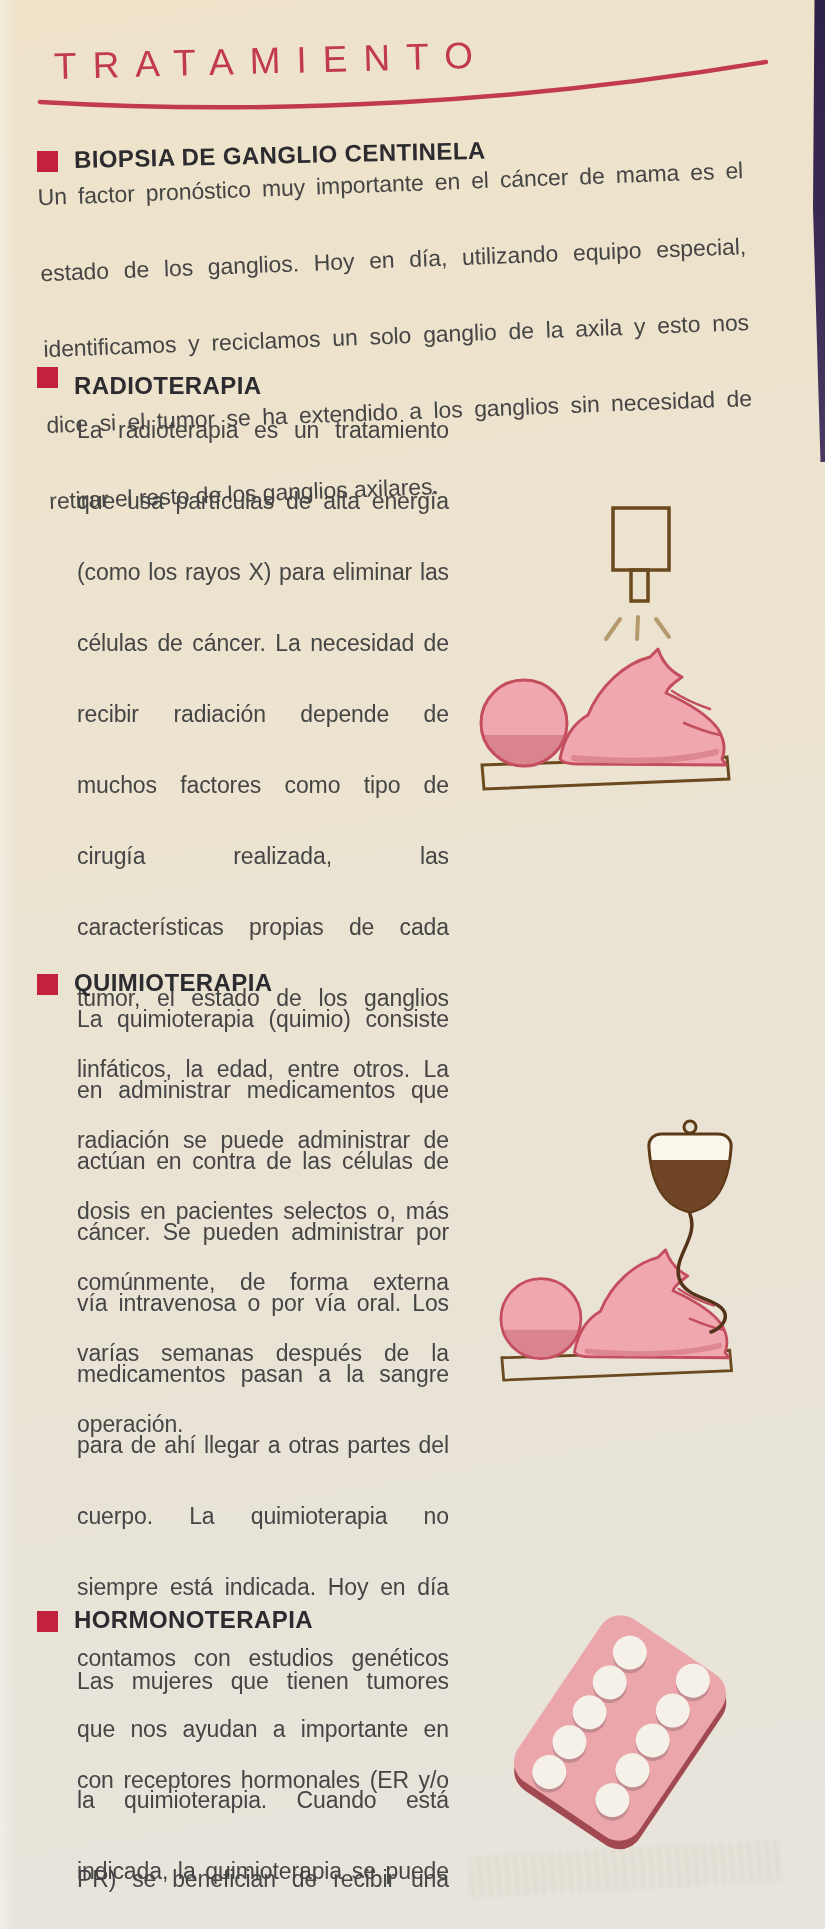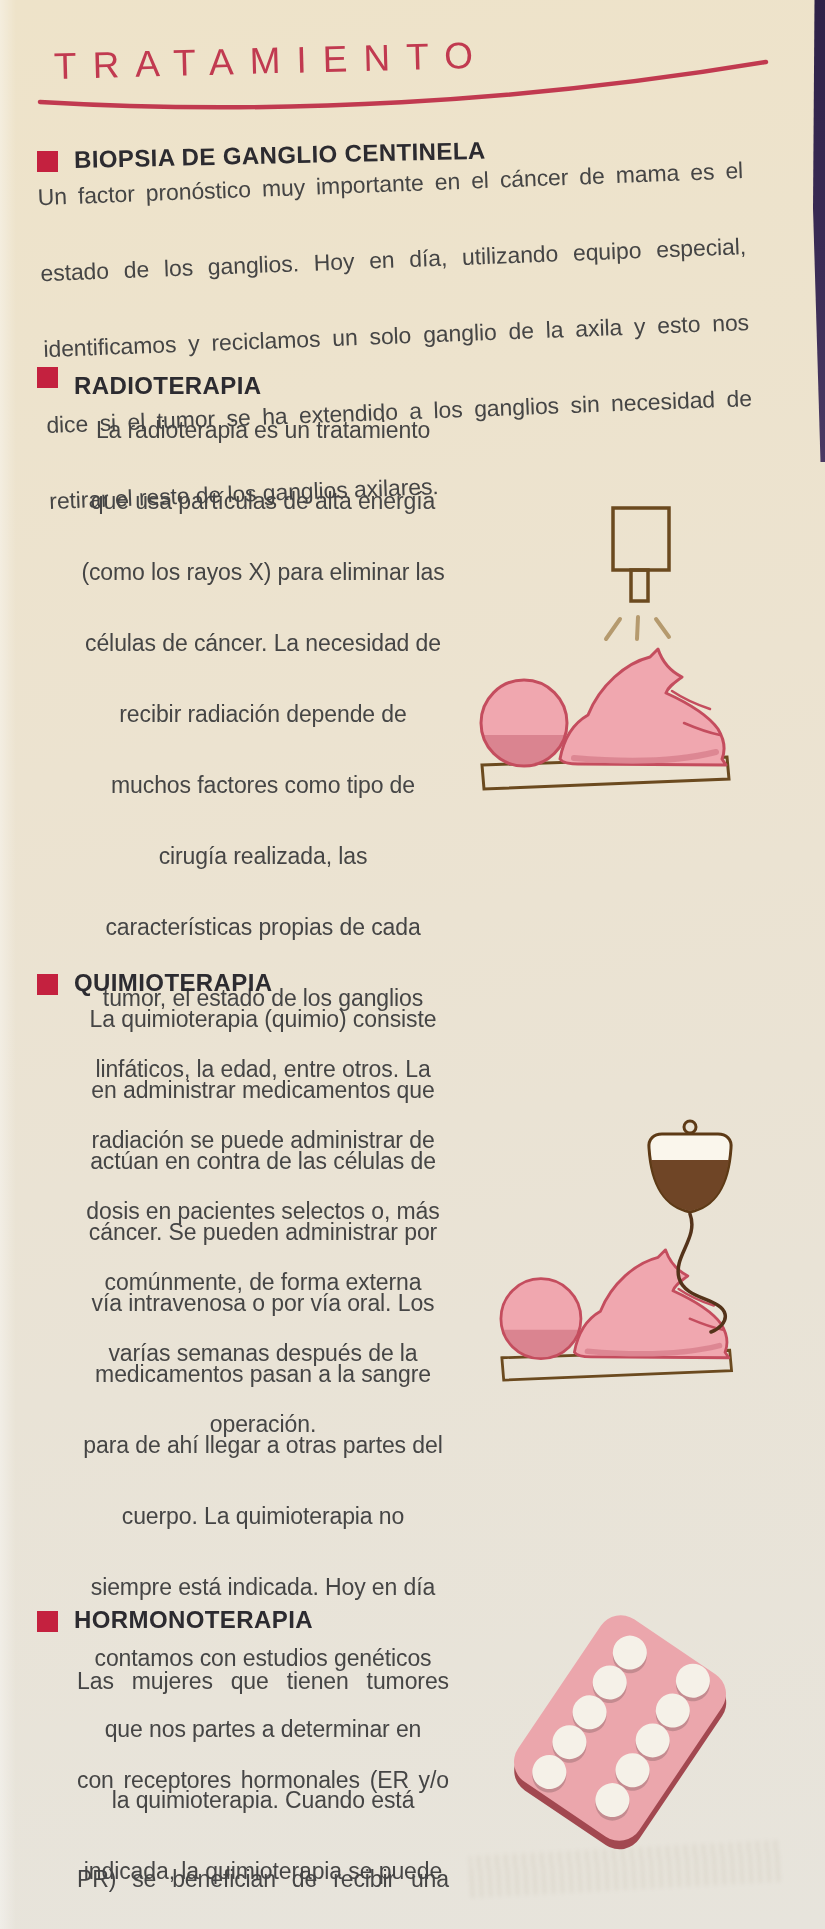--- a/index.html
+++ b/index.html
@@ -37,21 +37,21 @@
   
   .para{color:var(--body-text);font-size:23px;letter-spacing:-0.1px;}
   .para .line{text-align:justify;}
   .para .line::after{content:"";display:inline-block;width:100%;height:0;}
   .para .line.last{text-align:left;}
   .para .line.last::after{content:none;}
   #para-biopsia{left:50px;top:178px;width:706px;transform:rotate(-2.2deg);transform-origin:0 100%;}
   #para-biopsia .line{line-height:38px;}
   #para-radio{left:77px;top:413px;width:372px}
   #para-quimio{left:77px;top:1002px;width:372px}
-  #para-radio .line,#para-quimio .line{line-height:35.5px;text-align:center;}
+  #para-radio .line,#para-quimio .line{line-height:35.5px;}
   #para-hormono{left:77px;top:1636px;width:372px}
   #para-hormono .line{line-height:36px;margin-top:27px;}
   
   #illus-radio{left:470px;top:495px;width:340px;height:300px}
   #illus-chemo{left:465px;top:1108px;width:345px;height:295px}
   #illus-pills{left:495px;top:1588px;width:290px;height:300px}
   .machine{fill:none;stroke:var(--outline-brown);stroke-width:3.5;}
   .ray{stroke:var(--ray-tan);stroke-width:4;stroke-linecap:round;fill:none;}
   .table-board{fill:none;stroke:var(--outline-brown);stroke-width:3;}
   .fig-body{fill:var(--figure-pink);stroke:var(--figure-outline);stroke-width:3;stroke-linejoin:round;}
@@ -146,21 +146,21 @@
       <div class="line">La quimioterapia (quimio) consiste</div>
       <div class="line">en administrar medicamentos que</div>
       <div class="line">actúan en contra de las células de</div>
       <div class="line">cáncer. Se pueden administrar por</div>
       <div class="line">vía intravenosa o por vía oral. Los</div>
       <div class="line">medicamentos pasan a la sangre</div>
       <div class="line">para de ahí llegar a otras partes del</div>
       <div class="line">cuerpo. La quimioterapia no</div>
       <div class="line">siempre está indicada. Hoy en día</div>
       <div class="line">contamos con estudios genéticos</div>
-      <div class="line">que nos partes a determinar en</div>
+      <div class="line">que nos ayudan a importante en</div>
       <div class="line">la quimioterapia. Cuando está</div>
       <div class="line">indicada, la quimioterapia se puede</div>
     </div>
 
   <svg class="abs" id="illus-chemo" viewBox="0 0 345 295">
     <g>
       <circle class="iv-hook" cx="225" cy="19" r="6"></circle>
       <path class="iv-glass" d="M 184,40 C 183,31 189,26 197,26 L 253,26 C 261,26 267,31 266,40
                C 264,70 254,98 225,104 C 196,98 186,70 184,40 Z"></path>
       <path class="iv-liquid" d="M 186,52 L 264,52 C 260,76 252,98 225,103 C 198,98 190,76 186,52 Z"></path>

